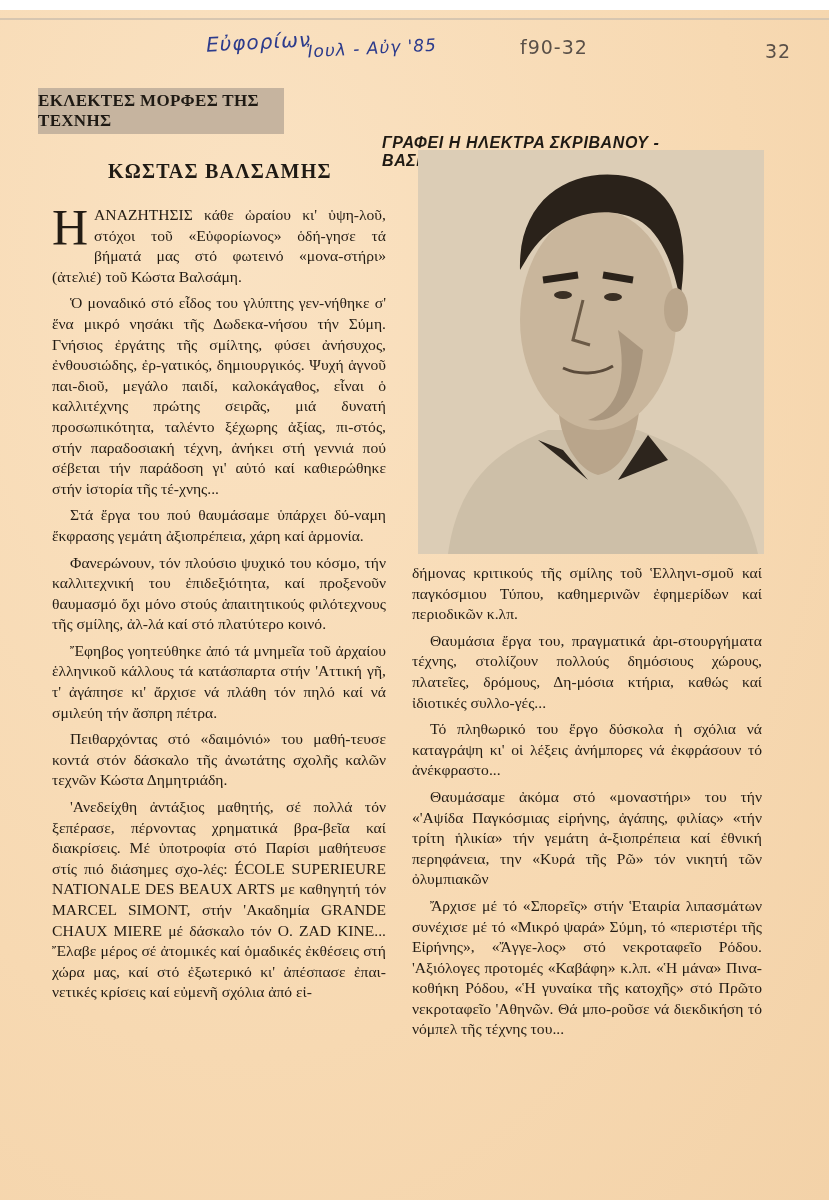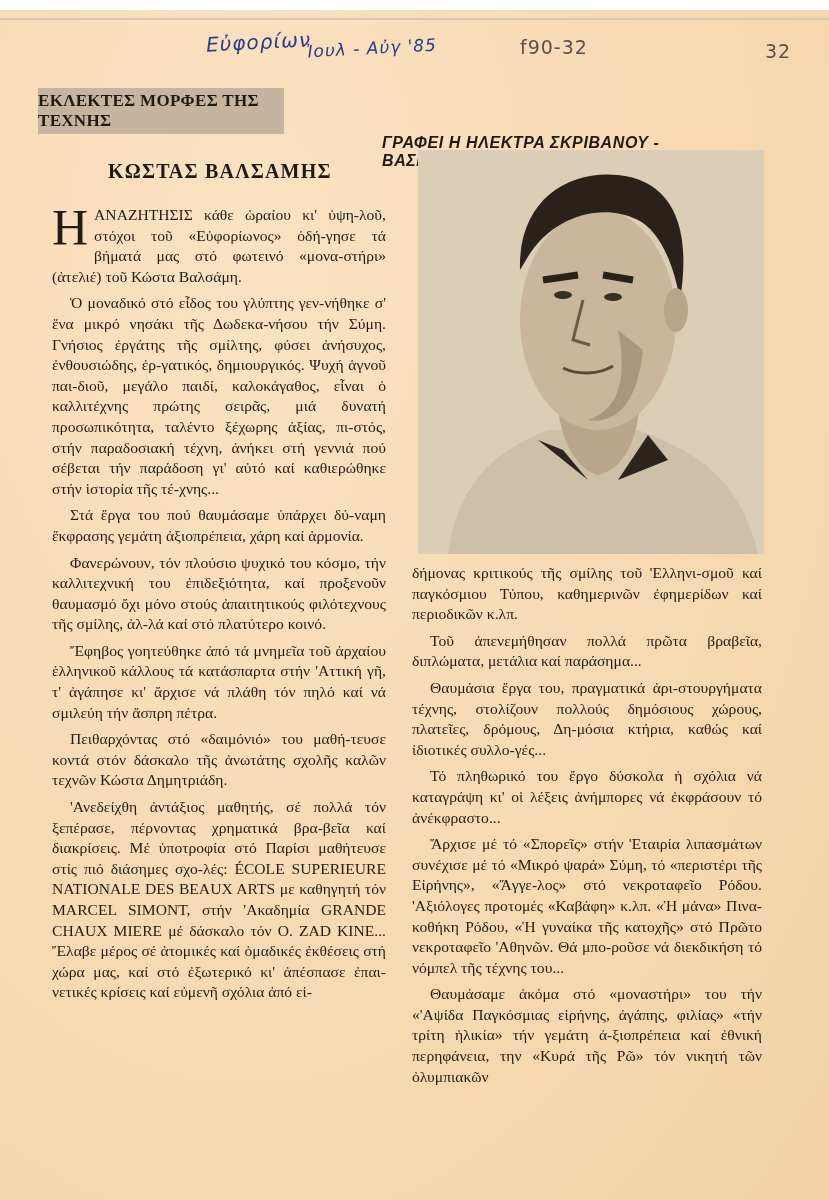--- a/index.html
+++ b/index.html
@@ -97,19 +97,18 @@
     <p>Ὁ μοναδικό στό εἶδος του γλύπτης γεν-νήθηκε σ' ἕνα μικρό νησάκι τῆς Δωδεκα-νήσου τήν Σύμη. Γνήσιος ἐργάτης τῆς σμίλτης, φύσει ἀνήσυχος, ἐνθουσιώδης, ἐρ-γατικός, δημιουργικός. Ψυχή ἁγνοῦ παι-διοῦ, μεγάλο παιδί, καλοκάγαθος, εἶναι ὁ καλλιτέχνης πρώτης σειρᾶς, μιά δυνατή προσωπικότητα, ταλέντο ξέχωρης ἀξίας, πι-στός, στήν παραδοσιακή τέχνη, ἀνήκει στή γεννιά πού σέβεται τήν παράδοση γι' αὐτό καί καθιερώθηκε στήν ἱστορία τῆς τέ-χνης...</p>
     <p>Στά ἔργα του πού θαυμάσαμε ὑπάρχει δύ-ναμη ἔκφρασης γεμάτη ἀξιοπρέπεια, χάρη καί ἁρμονία.</p>
     <p>Φανερώνουν, τόν πλούσιο ψυχικό του κόσμο, τήν καλλιτεχνική του ἐπιδεξιότητα, καί προξενοῦν θαυμασμό ὄχι μόνο στούς ἀπαιτητικούς φιλότεχνους τῆς σμίλης, ἀλ-λά καί στό πλατύτερο κοινό.</p>
     <p>Ἔφηβος γοητεύθηκε ἀπό τά μνημεῖα τοῦ ἀρχαίου ἑλληνικοῦ κάλλους τά κατάσπαρτα στήν 'Αττική γῆ, τ' ἀγάπησε κι' ἄρχισε νά πλάθη τόν πηλό καί νά σμιλεύη τήν ἄσπρη πέτρα.</p>
     <p>Πειθαρχόντας στό «δαιμόνιό» του μαθή-τευσε κοντά στόν δάσκαλο τῆς ἀνωτάτης σχολῆς καλῶν τεχνῶν Κώστα Δημητριάδη.</p>
     <p>'Ανεδείχθη ἀντάξιος μαθητής, σέ πολλά τόν ξεπέρασε, πέρνοντας χρηματικά βρα-βεῖα καί διακρίσεις. Μέ ὑποτροφία στό Παρίσι μαθήτευσε στίς πιό διάσημες σχο-λές: ÉCOLE SUPERIEURE NATIONALE DES BEAUX ARTS με καθηγητή τόν MARCEL SIMONT, στήν 'Ακαδημία GRANDE CHAUX MIERE μέ δάσκαλο τόν O. ZAD KINE... Ἔλαβε μέρος σέ ἀτομικές καί ὁμαδικές ἐκθέσεις στή χώρα μας, καί στό ἐξωτερικό κι' ἀπέσπασε ἐπαι-νετικές κρίσεις καί εὐμενῆ σχόλια ἀπό εἰ-</p>
   </div>
 
   <div class="col col-right">
     <p class="first">δήμονας κριτικούς τῆς σμίλης τοῦ Ἑλληνι-σμοῦ καί παγκόσμιου Τύπου, καθημερινῶν ἐφημερίδων καί περιοδικῶν κ.λπ.</p>
-    <p>Τοῦ ἀπενεμήθησαν πολλά πρῶτα βραβεῖα, διπλώματα, μετάλια καί παράσημα...</p>
     <p>Θαυμάσια ἔργα του, πραγματικά ἀρι-στουργήματα τέχνης, στολίζουν πολλούς δημόσιους χώρους, πλατεῖες, δρόμους, Δη-μόσια κτήρια, καθώς καί ἰδιοτικές συλλο-γές...</p>
     <p>Τό πληθωρικό του ἔργο δύσκολα ἡ σχόλια νά καταγράψη κι' οἱ λέξεις ἀνήμπορες νά ἐκφράσουν τό ἀνέκφραστο...</p>
+    <p>Θαυμάσαμε ἀκόμα στό «μοναστήρι» του τήν «'Αψίδα Παγκόσμιας εἰρήνης, ἀγάπης, φιλίας» «τήν τρίτη ἡλικία» τήν γεμάτη ἀ-ξιοπρέπεια καί ἐθνική περηφάνεια, την «Κυρά τῆς Ρῶ» τόν νικητή τῶν ὀλυμπιακῶν</p>
     <p>Ἄρχισε μέ τό «Σπορεῖς» στήν Ἑταιρία λιπασμάτων συνέχισε μέ τό «Μικρό ψαρά» Σύμη, τό «περιστέρι τῆς Εἰρήνης», «Ἄγγε-λος» στό νεκροταφεῖο Ρόδου. 'Αξιόλογες προτομές «Καβάφη» κ.λπ. «Ἡ μάνα» Πινα-κοθήκη Ρόδου, «Ἡ γυναίκα τῆς κατοχῆς» στό Πρῶτο νεκροταφεῖο 'Αθηνῶν. Θά μπο-ροῦσε νά διεκδικήση τό νόμπελ τῆς τέχνης του...</p>
-    <p>Θαυμάσαμε ἀκόμα στό «μοναστήρι» του τήν «'Αψίδα Παγκόσμιας εἰρήνης, ἀγάπης, φιλίας» «τήν τρίτη ἡλικία» τήν γεμάτη ἀ-ξιοπρέπεια καί ἐθνική περηφάνεια, την «Κυρά τῆς Ρῶ» τόν νικητή τῶν ὀλυμπιακῶν</p>
   </div>
 </div>
 
 </body></html>

